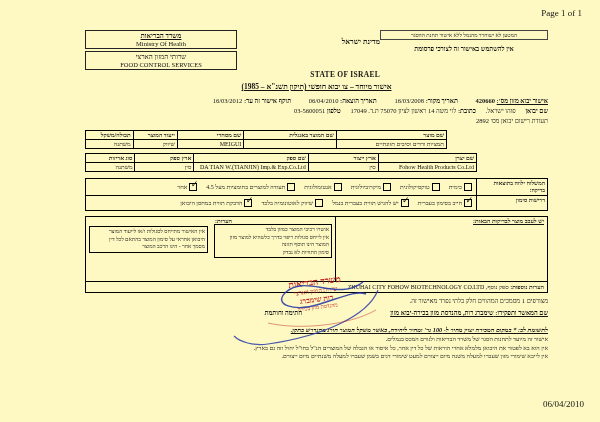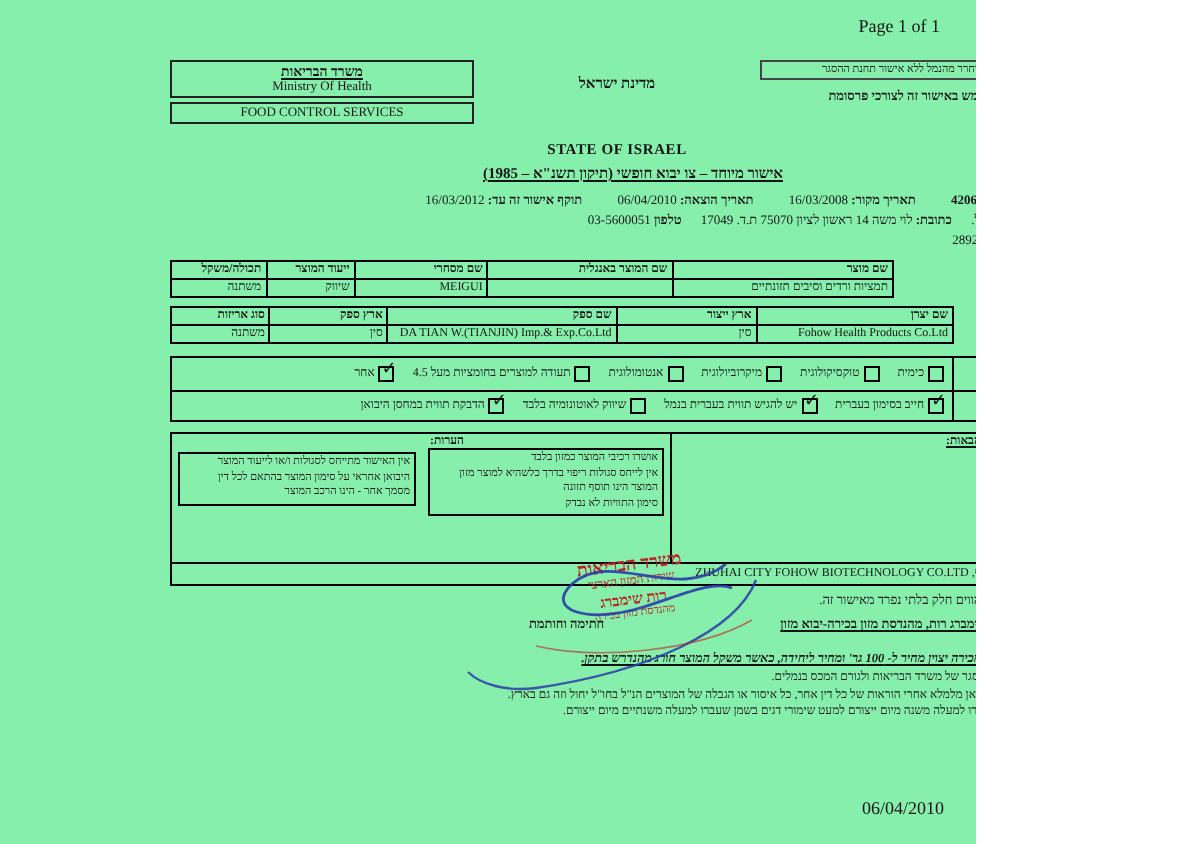--- a/index.html
+++ b/index.html
@@ -1,28 +1,28 @@
 <!DOCTYPE html>
 <html><head>
 <meta charset="utf-8">
 <style>
   html,body{margin:0;padding:0;}
-  .page{position:relative;width:488px;height:422px;background:#86efac;overflow:hidden;
+  .page{position:relative;width:600px;height:422px;background:#fef9c3;overflow:hidden;
         font-family:"Liberation Serif","DejaVu Sans",serif;color:#141414;}
   .page-indicator{position:absolute;top:8px;right:18px;font-size:9px;}
   .doc{position:absolute;left:85px;top:30px;width:463px;}
 
   
   .header-row{display:flex;align-items:flex-start;}
   .left-boxes{width:152px;}
   .hbox{border:1px solid #222;text-align:center;padding:1px 2px;margin-bottom:2px;}
   .hbox .he{font-size:7px;font-weight:bold;text-decoration:underline;}
   .hbox .he2{font-size:7px;}
   .hbox .en{font-size:6.5px;}
-  .state{flex:1;text-align:center;margin-top:7px;}
+  .state{flex:1;text-align:right;margin-top:7px;}
   .state .he{font-size:7.5px;font-weight:bold;}
   .state .en{font-size:7.5px;font-weight:bold;letter-spacing:.3px;margin-top:24px;}
   .notices{width:168px;text-align:center;}
   .notice-box{border:1px solid #444;font-size:5.5px;padding:1px 2px;white-space:nowrap;overflow:hidden;}
   .notice-under{font-size:6.5px;font-weight:bold;margin-top:5px;}
   .title{text-align:center;font-size:7.5px;font-weight:bold;text-decoration:underline;margin-top:3px;}
 
   
   .info{margin-top:5px;font-size:6.5px;line-height:10px;text-align:right;}
   .info .lbl{font-weight:bold;}
@@ -93,20 +93,21 @@
 
   <div class="doc">
 
     <div class="header-row">
       <div class="left-boxes">
         <div class="hbox">
           <div class="he">משרד  הבריאות</div>
           <div class="en">Ministry Of Health</div>
         </div>
         <div class="hbox">
+          <div class="he2">שרותי המזון הארצי</div>
           <div class="en">FOOD CONTROL SERVICES</div>
         </div>
       </div>
       <div class="state">
         <div class="he">מדינת ישראל</div>
         <div class="en">STATE OF ISRAEL</div>
       </div>
       <div class="notices" dir="rtl">
         <div class="notice-box">המטען לא ישוחרר מהנמל ללא אישור תחנת ההסגר</div>
         <div class="notice-under">אין להשתמש באישור זה לצורכי פרסומת</div>

